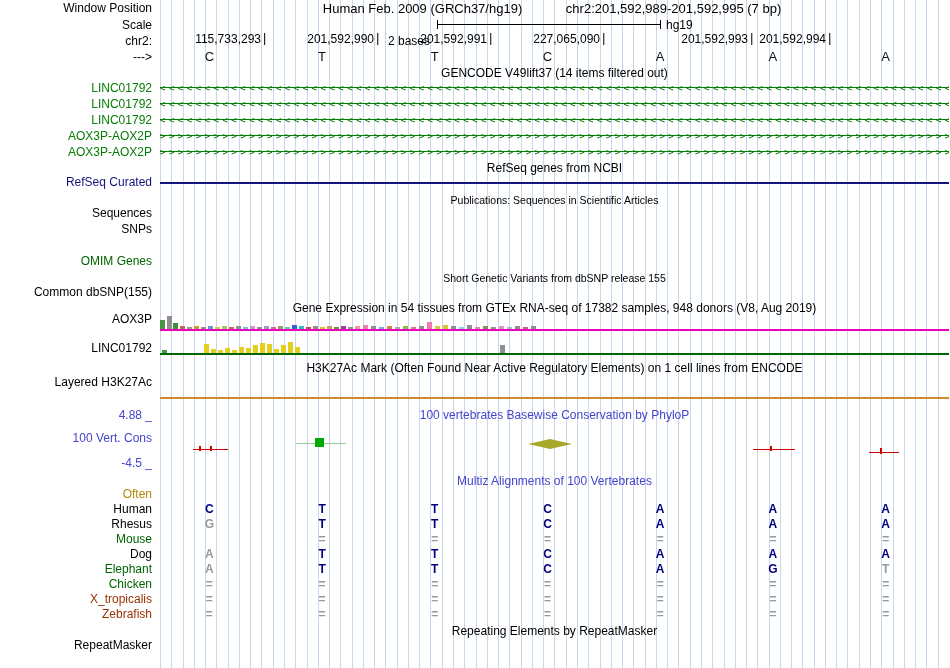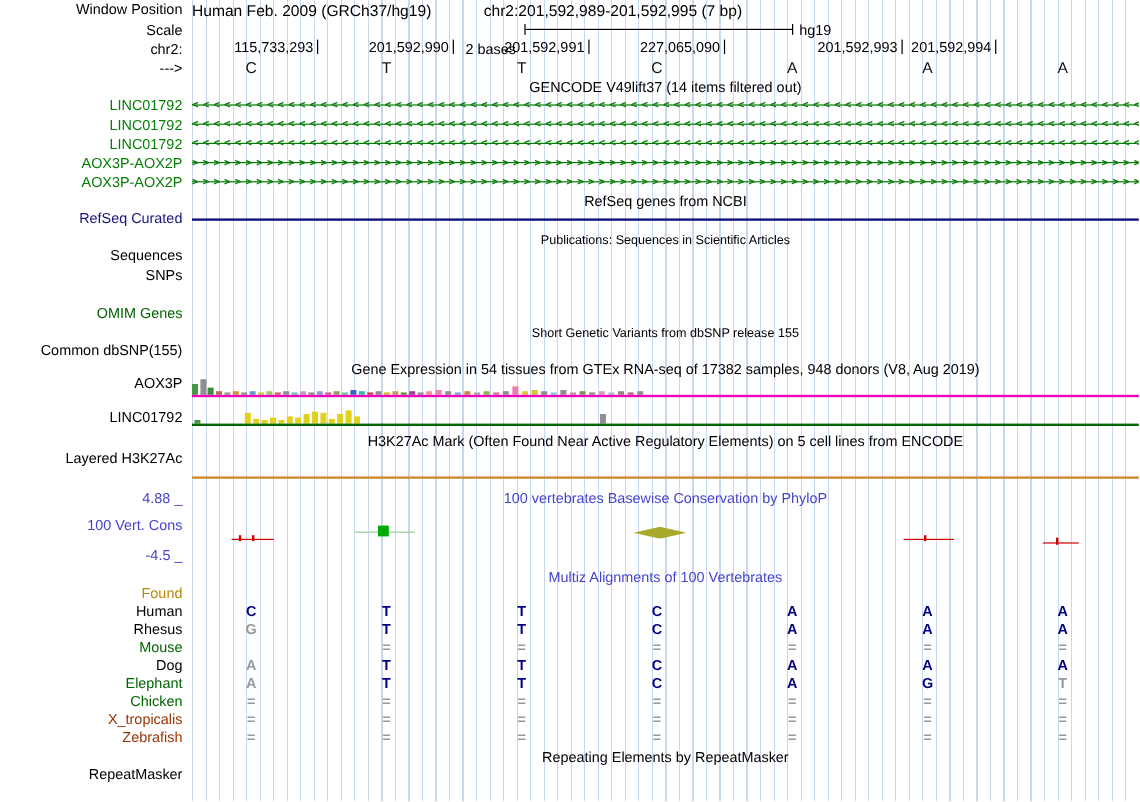--- a/index.html
+++ b/index.html
@@ -5,21 +5,21 @@
   html,body{margin:0;padding:0;background:#fff;}
   .browser{position:relative;width:950px;height:668px;background:#fff;overflow:hidden;
            font-family:"Liberation Sans",sans-serif;color:#000;}
   .guides{position:absolute;left:160px;top:0;width:789px;height:668px;
           background:repeating-linear-gradient(to right,#c7d8ec 0,#c7d8ec 1px,transparent 1px,transparent 11.27px);}
   .row-label{position:absolute;left:0;width:152px;text-align:right;font-size:12px;line-height:14px;white-space:nowrap;}
   .green{color:#067d06}.dkgreen{color:#006400}.navy{color:#14147e}.blue{color:#4444cc}
   .ochre{color:#b8860b}.maroon{color:#993300}.spnavy{color:#000000}
   .center-head{position:absolute;left:160px;width:789px;text-align:center;font-size:12px;line-height:14px;white-space:nowrap;}
   .center-head.small{font-size:10.5px;}
-  .title-row{position:absolute;left:160px;top:1px;width:784px;font-size:13px;white-space:nowrap;}
+  .title-row{position:absolute;left:160px;top:1px;width:784px;text-align:center;font-size:13px;white-space:nowrap;}
   .title-row span + span{margin-left:40px;}
   .scale-wrap{position:absolute;left:160px;top:18px;width:789px;height:13px;font-size:12px;}
   .scale-text{position:absolute;left:100px;width:170px;text-align:right;top:16px;}
   .scale-line{position:absolute;left:277px;top:2px;width:222px;height:9px;border-left:1px solid #000;border-right:1px solid #000;}
   .scale-line::after{content:"";position:absolute;left:0;right:0;top:4px;border-top:1px solid #000;}
   .scale-db{position:absolute;left:506px;top:0;}
   .coord{position:absolute;top:33px;font-size:12px;line-height:12px;height:12px;padding-right:3px;
          border-right:1px solid #000;transform:translateX(-100%);white-space:nowrap;}
   .base-row{position:absolute;left:160px;width:789px;display:grid;grid-template-columns:repeat(7,1fr);
             text-align:center;font-size:13px;color:#111;}
@@ -188,21 +188,21 @@
       <div class="bar" style="left: 100px; height: 10px; background: rgb(227, 207, 30);"></div>
       <div class="bar" style="left: 107px; height: 9px; background: rgb(227, 207, 30);"></div>
       <div class="bar" style="left: 114px; height: 4px; background: rgb(227, 207, 30);"></div>
       <div class="bar" style="left: 121px; height: 8px; background: rgb(227, 207, 30);"></div>
       <div class="bar" style="left: 128px; height: 11px; background: rgb(227, 207, 30);"></div>
       <div class="bar" style="left: 135px; height: 6px; background: rgb(227, 207, 30);"></div>
       <div class="bar" style="left: 340px; height: 8px; background: rgb(143, 143, 143);"></div>
     </div>
   <div class="hline" style="top:353px;height:2px;background:#006400"></div>
 
-  <div class="center-head" style="top:361px">H3K27Ac Mark (Often Found Near Active Regulatory Elements) on 5 cell lines from ENCODE</div>
+  <div class="center-head" style="top:361px">H3K27Ac Mark (Often Found Near Active Regulatory Elements) on 1 cell lines from ENCODE</div>
   <div class="row-label" style="top:375px">Layered H3K27Ac</div>
   <div class="hline" style="top:397px;height:2px;background:#cf8b2d"></div>
 
   <div class="row-label blue" style="top:408px">4.88 _</div>
   <div class="center-head blue" style="top:408px">100 vertebrates Basewise Conservation by PhyloP</div>
   <div class="row-label blue" style="top:431px">100 Vert. Cons</div>
   <div class="cons-marks">
       <div class="mark" style="left: 33px; top: 19px; width: 35px; height: 1px; background: rgb(212, 0, 0);"></div>
       <div class="mark" style="left: 39px; top: 16px; width: 2px; height: 5px; background: rgb(212, 0, 0);"></div>
       <div class="mark" style="left: 50px; top: 16px; width: 2px; height: 5px; background: rgb(212, 0, 0);"></div>
@@ -210,21 +210,21 @@
       <div class="mark" style="left: 155px; top: 8px; width: 9px; height: 9px; background: rgb(0, 170, 0);"></div>
       <div class="mark diamond" style="left: 368px; top: 9px; width: 44px; height: 10px; background: rgb(168, 168, 42);"></div>
       <div class="mark" style="left: 593px; top: 19px; width: 42px; height: 1px; background: rgb(212, 0, 0);"></div>
       <div class="mark" style="left: 610px; top: 16px; width: 2px; height: 5px; background: rgb(212, 0, 0);"></div>
       <div class="mark" style="left: 709px; top: 22px; width: 30px; height: 1px; background: rgb(212, 0, 0);"></div>
       <div class="mark" style="left: 720px; top: 18px; width: 2px; height: 6px; background: rgb(212, 0, 0);"></div>
     </div>
   <div class="row-label blue" style="top:456px">-4.5 _</div>
 
   <div class="center-head blue" style="top:474px">Multiz Alignments of 100 Vertebrates</div>
-  <div class="row-label ochre" style="top:487px">Found</div>
+  <div class="row-label ochre" style="top:487px">Often</div>
 
   <div class="row-label spnavy" style="top:502px">Human</div>
   <div class="align-row" style="top:502px">
     <span class="cell">C</span>
     <span class="cell">T</span>
     <span class="cell">T</span>
     <span class="cell">C</span>
     <span class="cell">A</span>
     <span class="cell">A</span>
     <span class="cell">A</span>

